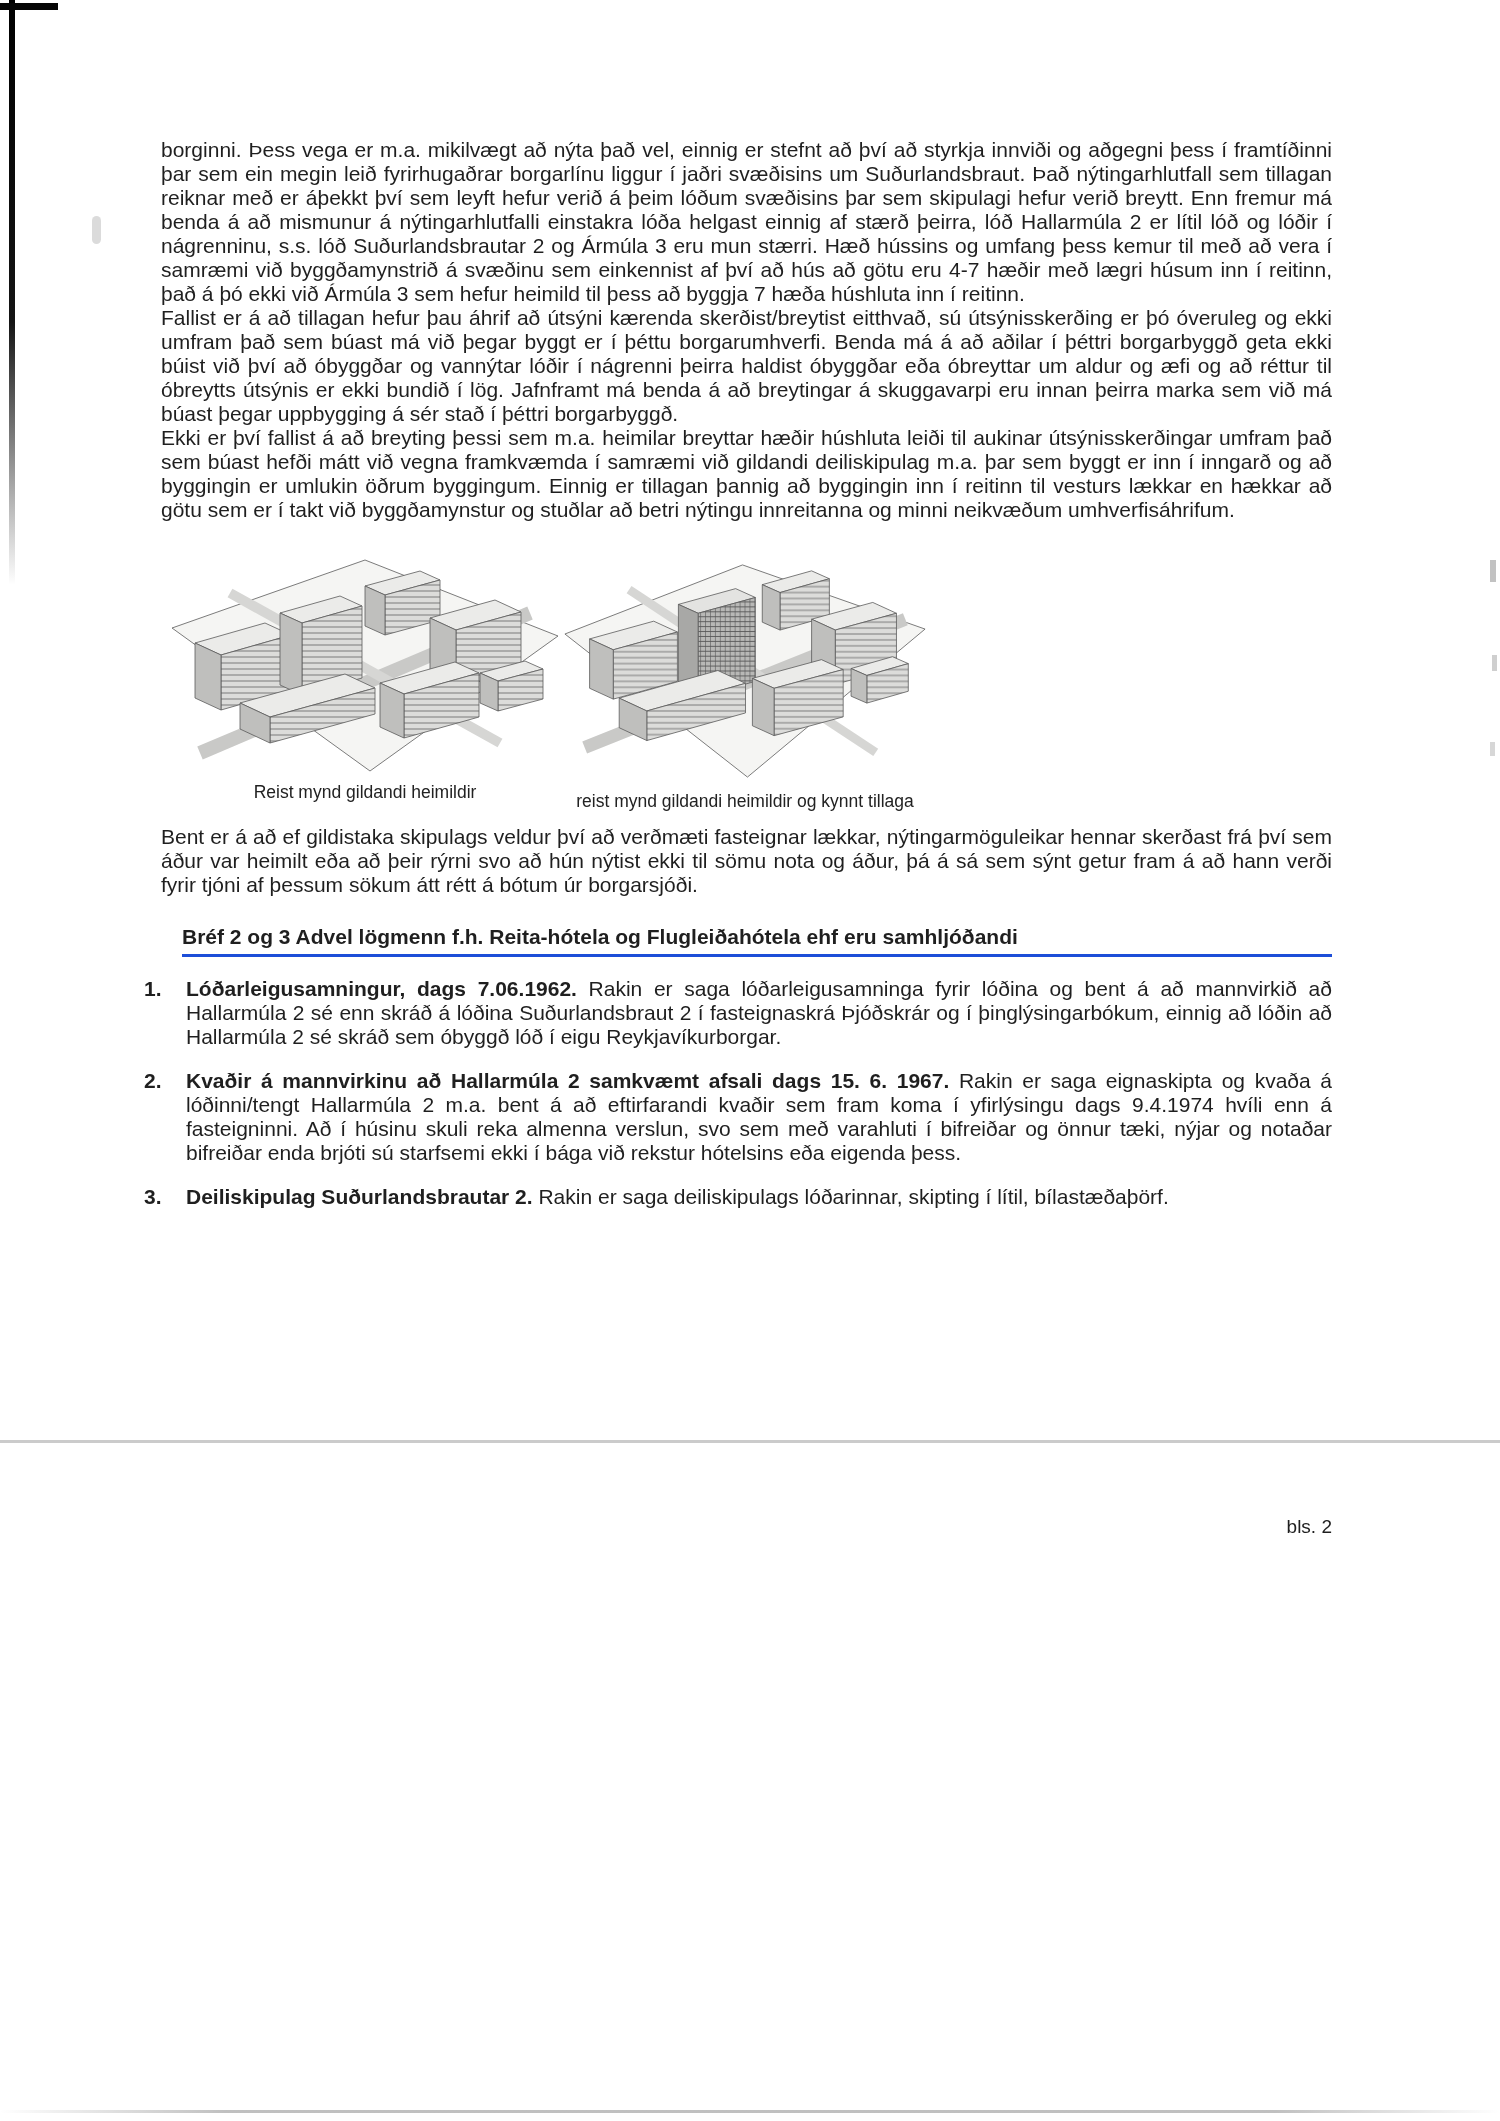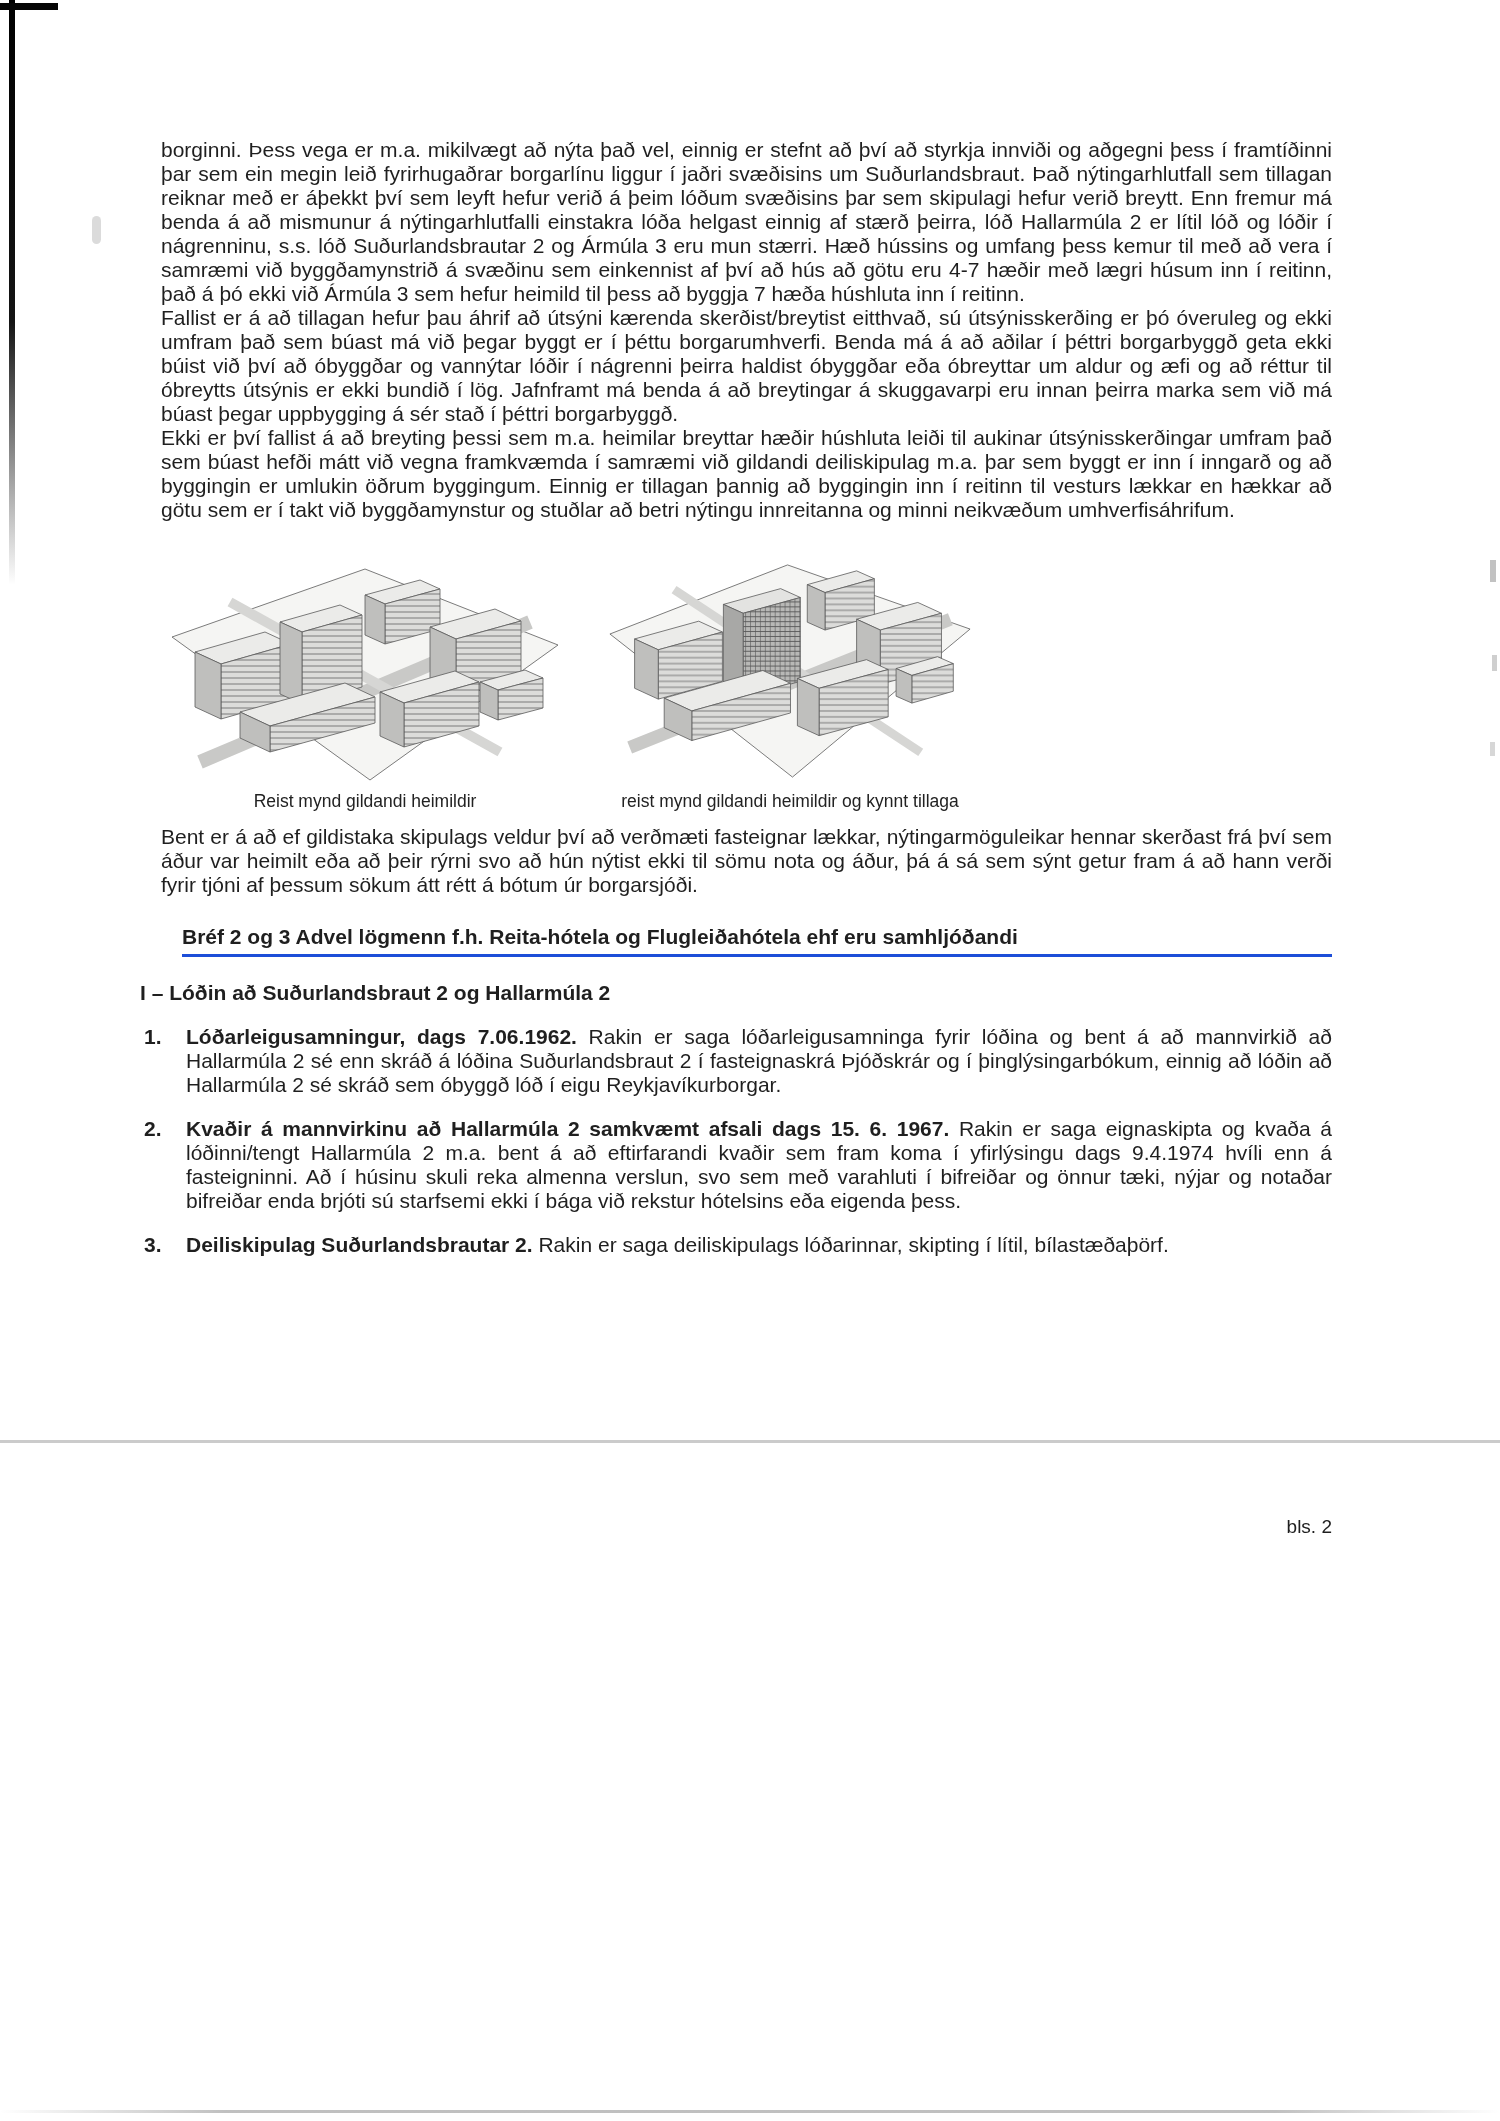--- a/index.html
+++ b/index.html
@@ -22,21 +22,21 @@
   .edge-mark-3{ position:absolute; right:5px; top:742px; width:5px; height:14px; background:#b0b0b0; opacity:.5; }
   .bottom-edge{ position:absolute; left:0; bottom:8px; width:100%; height:3px;
                 background:linear-gradient(to right,rgba(150,150,150,0),rgba(140,140,140,.55) 15%,rgba(140,140,140,.55) 85%,rgba(150,150,150,0)); }
 
   .content { position:absolute; left:140px; top:138px; width:1192px;
              font-size:21px; line-height:24px; }
 
   .para { margin:0 0 0 21px; text-align:justify; }
   .para-after-fig { margin-top:14px; }
 
-  .figures { display:flex; align-items:flex-end; gap:45px; margin:26px 0 0 30px; }
+  .figures { display:flex; align-items:center; margin:26px 0 0 30px; }
   .figure { display:block; margin:0; }
   .figure-right { margin-top:12px; }
   .figure svg { display:block; }
   .figcaption { text-align:center; font-size:17.5px; line-height:20px; margin-top:9px; color:#222; }
 
   .section-heading { margin:28px 0 0 42px; font-size:21px; font-weight:700;
                      border-bottom:3px solid #1d4ed8; padding-bottom:5px; }
   .subsection-heading { margin:24px 0 0 0; font-size:21px; font-weight:700; }
 
   .list { margin-top:2px; }
@@ -161,21 +161,20 @@
         </svg>
         <figcaption class="figcaption">reist mynd gildandi heimildir og kynnt tillaga</figcaption>
       </figure>
 
     </div>
 
     <p class="para para-after-fig">Bent er á að ef gildistaka skipulags veldur því að verðmæti fasteignar lækkar, nýtingarmöguleikar hennar skerðast frá því sem áður var heimilt eða að þeir rýrni svo að hún nýtist ekki til sömu nota og áður, þá á sá sem sýnt getur fram á að hann verði fyrir tjóni af þessum sökum átt rétt á bótum úr borgarsjóði.</p>
 
     <h2 class="section-heading">Bréf 2 og 3 Advel lögmenn f.h. Reita-hótela og Flugleiðahótela ehf eru samhljóðandi</h2>
 
-    <h3 class="subsection-heading">I – Lóðin að Suðurlandsbraut 2 og Hallarmúla 2</h3>
 
     <div class="list">
 
       <div class="list-item">
         <span class="list-num">1.</span>
         <span class="list-title">Lóðarleigusamningur, dags 7.06.1962.</span>
         <span>Rakin er saga lóðarleigusamninga fyrir lóðina og bent á að mannvirkið að Hallarmúla 2 sé enn skráð á lóðina Suðurlandsbraut 2 í fasteignaskrá Þjóðskrár og í þinglýsingarbókum, einnig að lóðin að Hallarmúla 2 sé skráð sem óbyggð lóð í eigu Reykjavíkurborgar.</span>
       </div>
 
       <div class="list-item">

